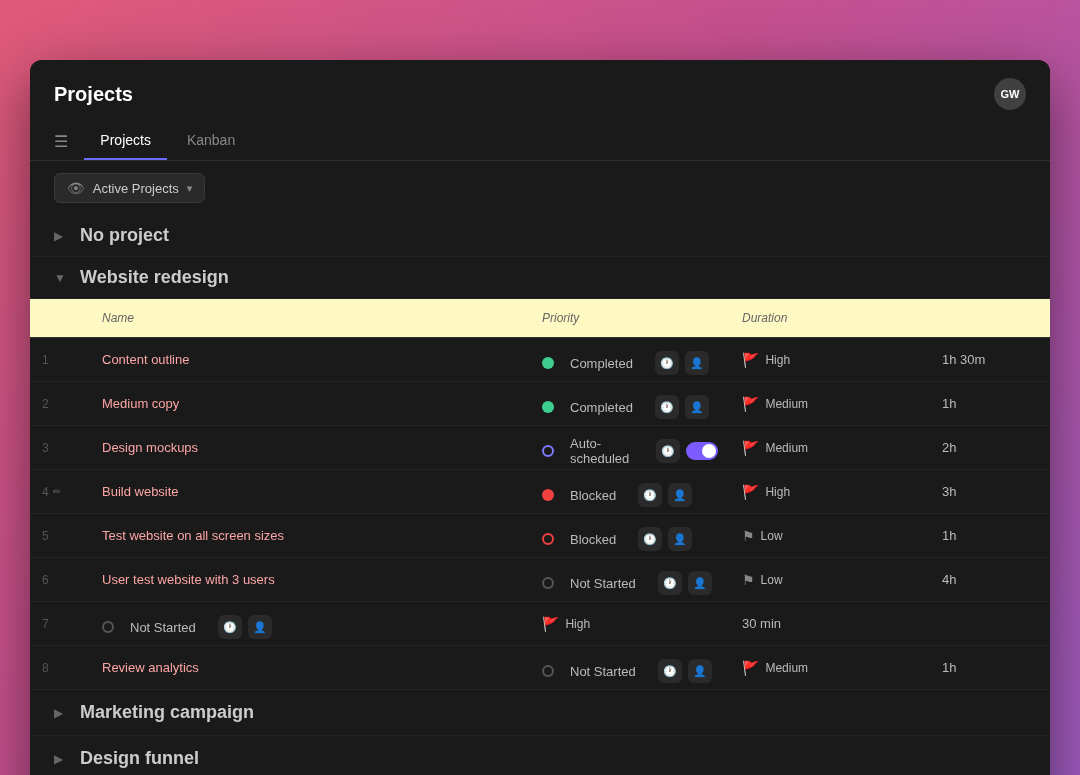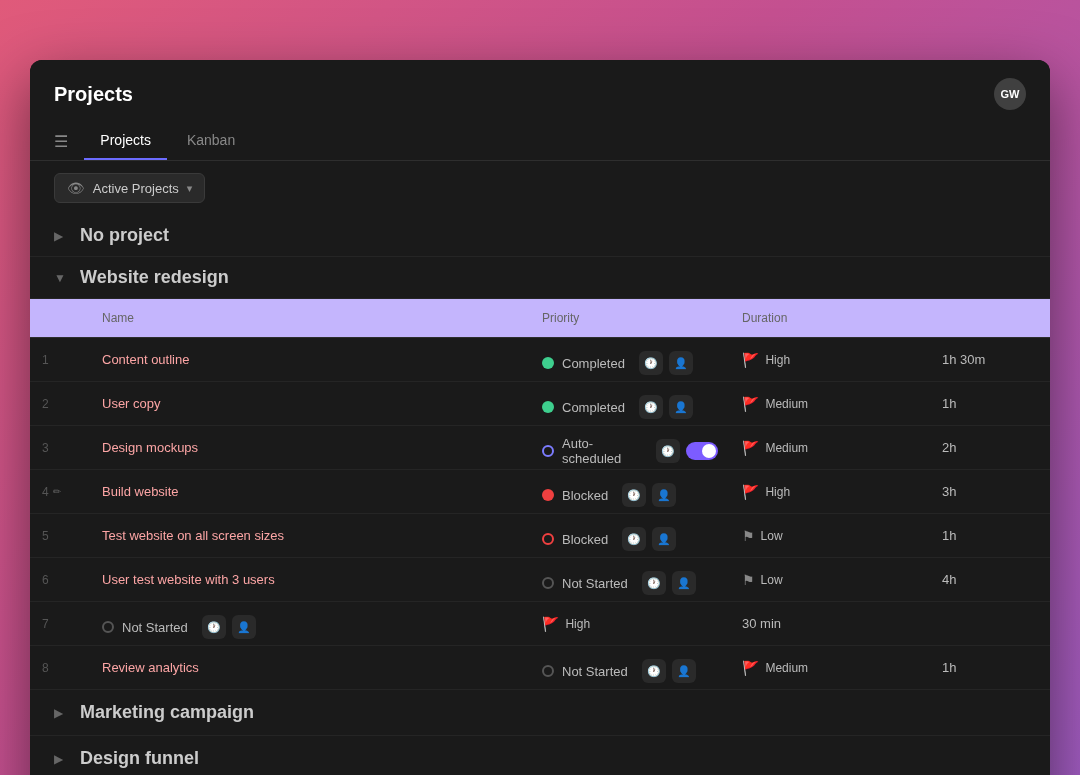--- a/index.html
+++ b/index.html
@@ -141,21 +141,22 @@
       font-size: 18px;
       font-weight: 600;
       color: #ccc;
     }
 
     .table-header {
       display: grid;
       grid-template-columns: 60px 1fr 200px 200px 120px;
       padding: 6px 0;
       border-bottom: 1px solid #2e2e2e;
-      background: #c4b5fd;
+      background: #fef9c3;
+      font-style: italic;
     }
 
     .col-header {
       font-size: 12px;
       color: #666;
       padding: 6px 12px;
     }
 
     .task-row {
       display: grid;
@@ -176,21 +177,21 @@
 
     .task-name {
       font-size: 13px;
       color: #fca5a5;
       padding: 0 12px;
     }
 
     .task-status {
       display: flex;
       align-items: center;
-      gap: 8px;
+      gap: 16px;
       padding: 0 12px;
       margin-top: 7px;
     }
 
     .status-dot {
       width: 12px;
       height: 12px;
       border-radius: 50%;
       flex-shrink: 0;
     }
@@ -357,21 +358,21 @@
             </div>
           </div>
           <div class="task-priority">
             <span class="priority-flag high" style="color: rgb(240, 64, 64);">🚩</span>
             <span class="priority-text">High</span>
           </div>
           <div class="task-duration">1h 30m</div>
         </div>
         <div class="task-row">
           <div class="task-num">2</div>
-          <div class="task-name">User copy</div>
+          <div class="task-name">Medium copy</div>
           <div class="task-status">
             <span class="status-dot completed"></span>
             <span class="status-text">Completed</span>
             <div class="status-icons">
               <div class="clock-icon">🕐</div>
               <div class="person-icon">👤</div>
             </div>
           </div>
           <div class="task-priority">
             <span class="priority-flag medium" style="color: rgb(240, 160, 64);">🚩</span>

